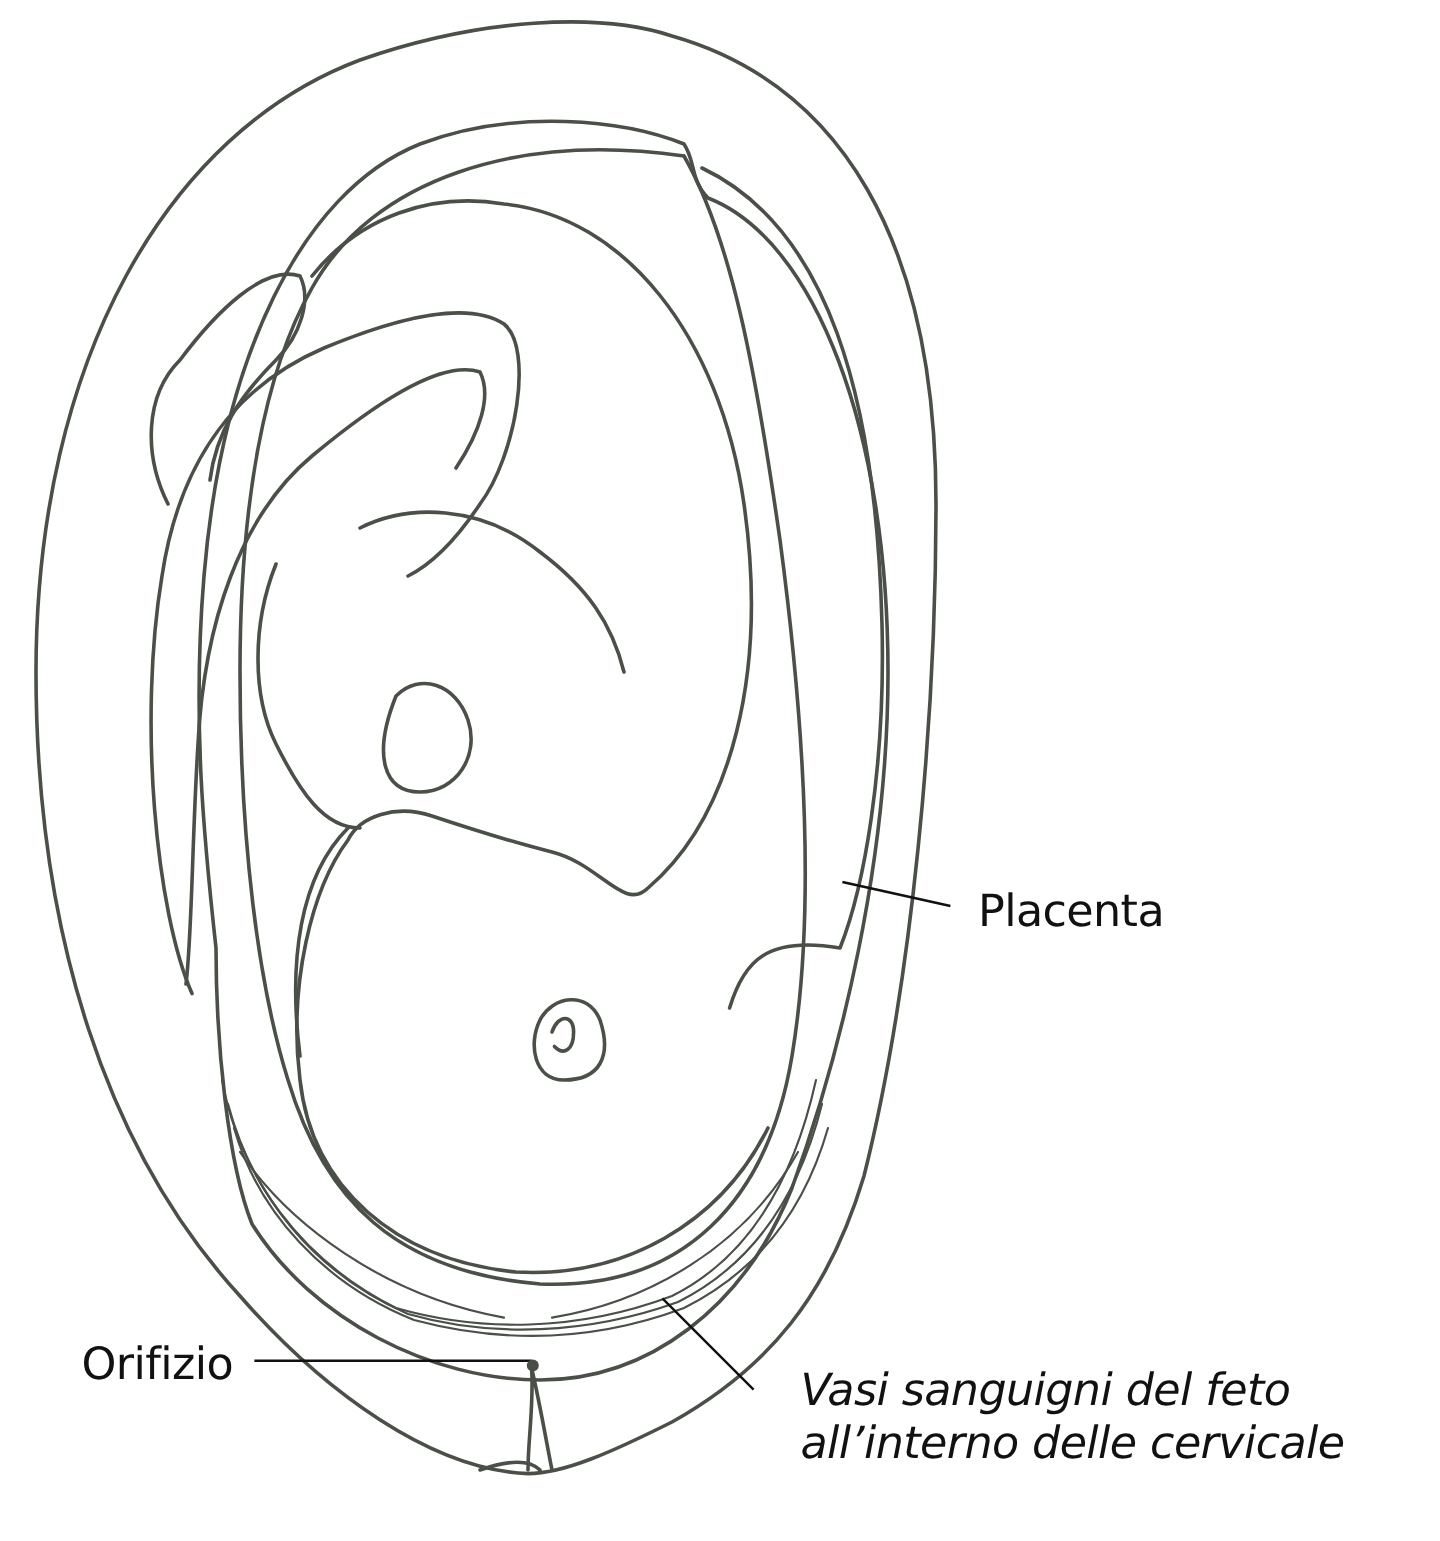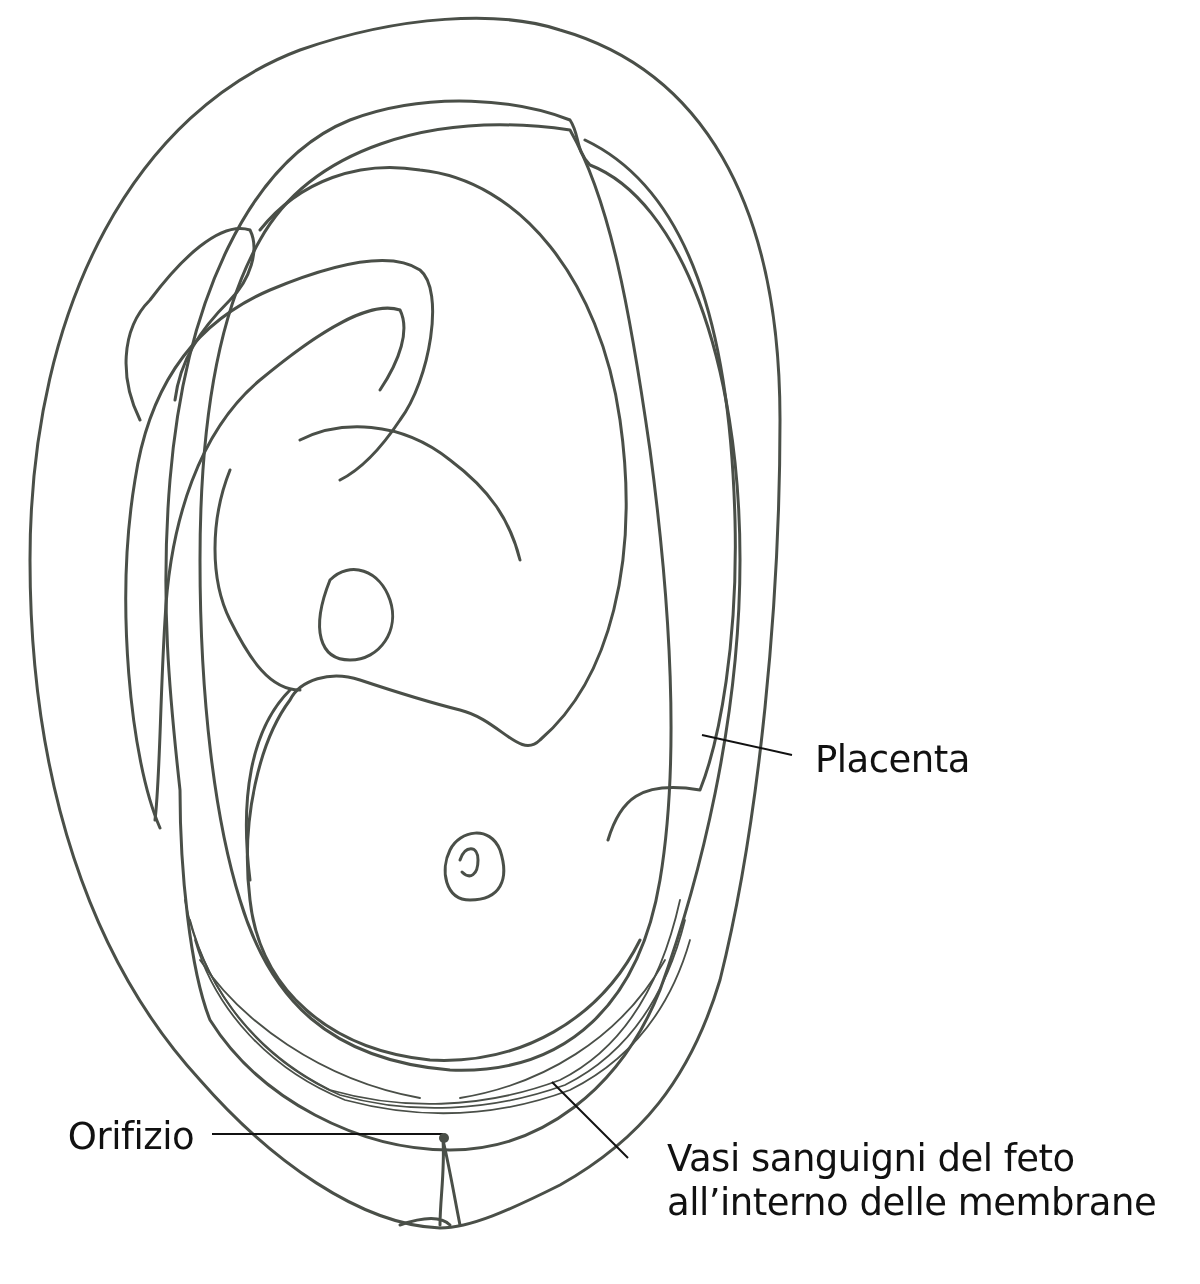--- a/index.html
+++ b/index.html
@@ -66,17 +66,17 @@
   </svg>
 
   <div class="label" style="left:815px; top:738px;">
     <span>Placenta</span>
   </div>
 
   <div class="label label-right" style="left:48px; top:1115px; width:166px;">
     <div>Orifizio</div>
   </div>
 
-  <div class="label" style="left:667px; top:1137px;">
+  <div class="label" style="left:667px; top:1137px;font-style:italic;">
     <div>Vasi sanguigni del feto</div>
-    <div>all’interno delle membrane</div>
+    <div>all’interno delle cervicale</div>
   </div>
 </div>
 
 </body></html>

